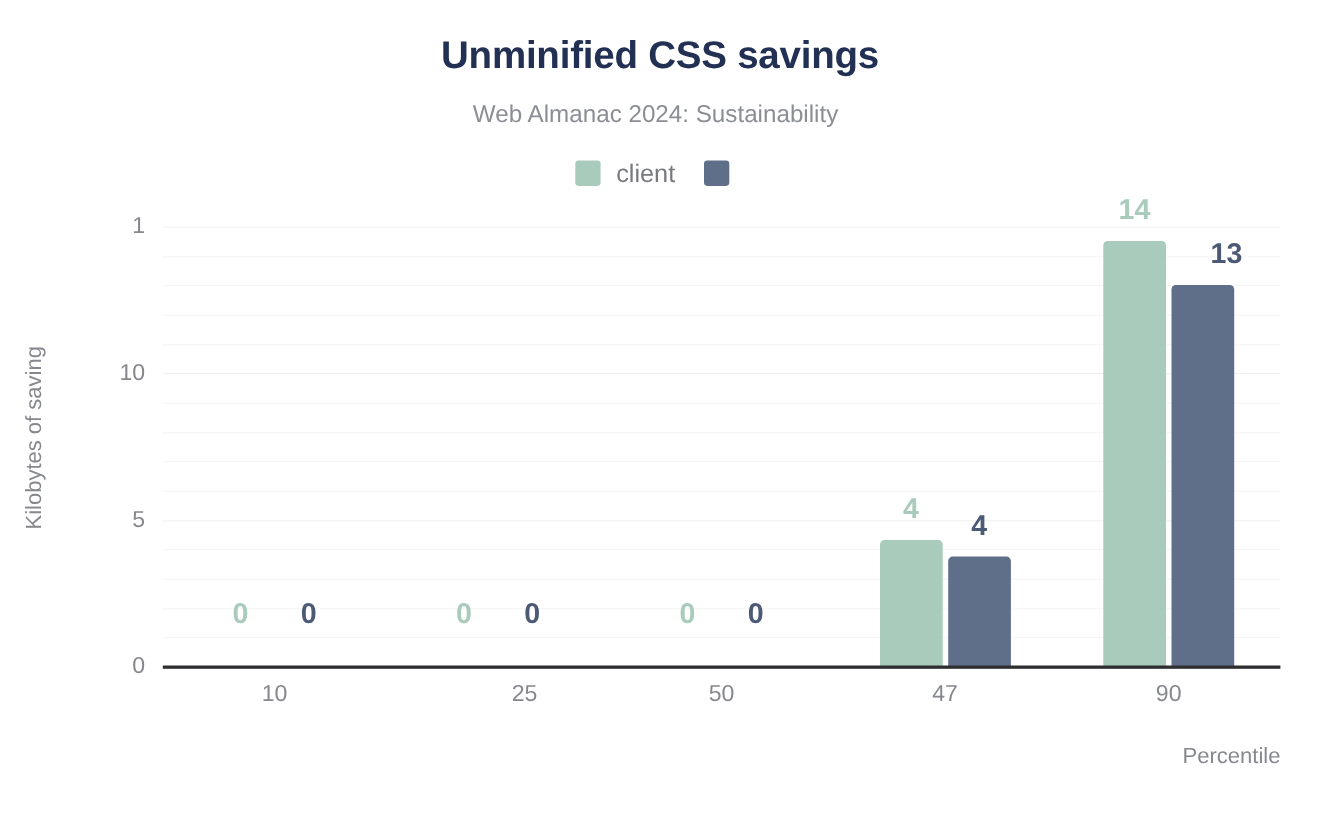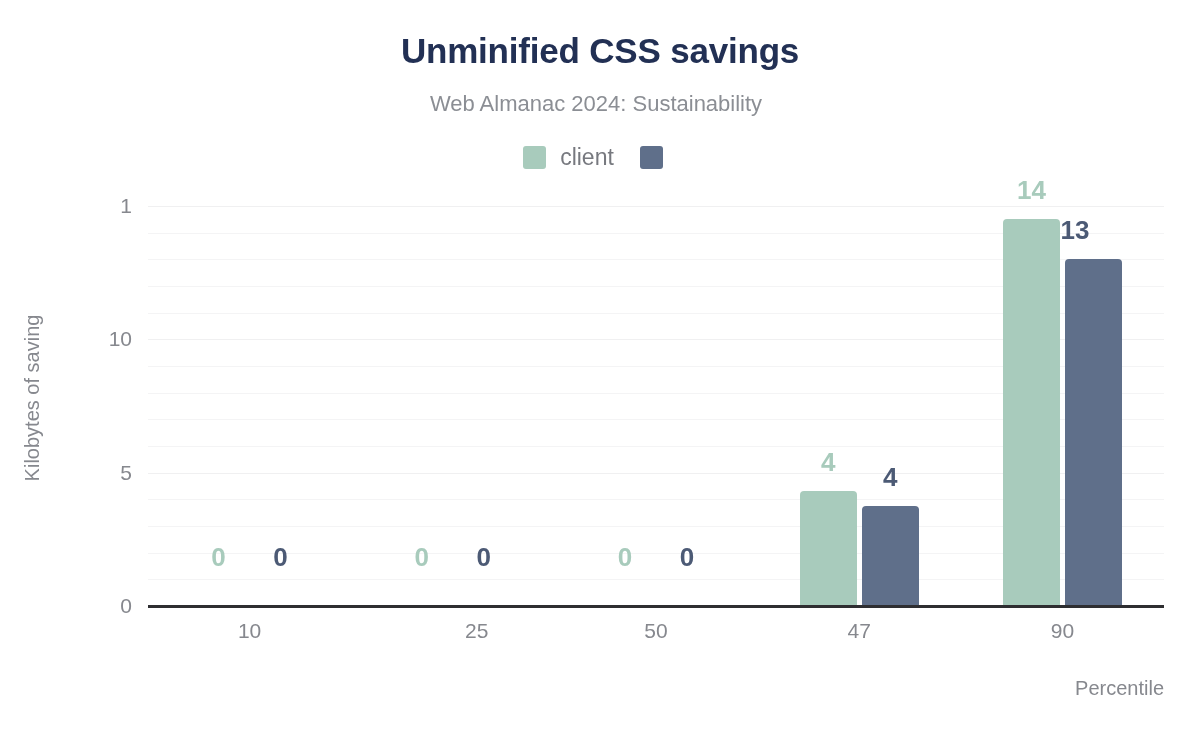--- a/index.html
+++ b/index.html
@@ -221,15 +221,15 @@
     <div class="bar-label series-0" style="left: 421.8px; top: 542px;">0</div>
     <div class="bar-label series-1" style="left: 483.8px; top: 542px;">0</div>
     <div class="x-tick" style="left: 452.8px; margin-left: 24px;">25</div>
     <div class="bar-label series-0" style="left: 625px; top: 542px;">0</div>
     <div class="bar-label series-1" style="left: 687px; top: 542px;">0</div>
     <div class="x-tick" style="left: 656px;">50</div>
     <div class="bar-label series-0" style="left: 828.2px; top: 447.333px;">4</div>
     <div class="bar-label series-1" style="left: 890.2px; top: 462px;">4</div>
     <div class="x-tick" style="left: 859.2px;">47</div>
     <div class="bar-label series-0" style="left: 1031.4px; top: 175.333px;">14</div>
-    <div class="bar-label series-1" style="left: 1075px; top: 215.333px;">13</div>
+    <div class="bar-label series-1" style="left: 1115px; top: 215.333px;">13</div>
     <div class="x-tick" style="left: 1062.4px;">90</div>
   </div>
 
 </body></html>

